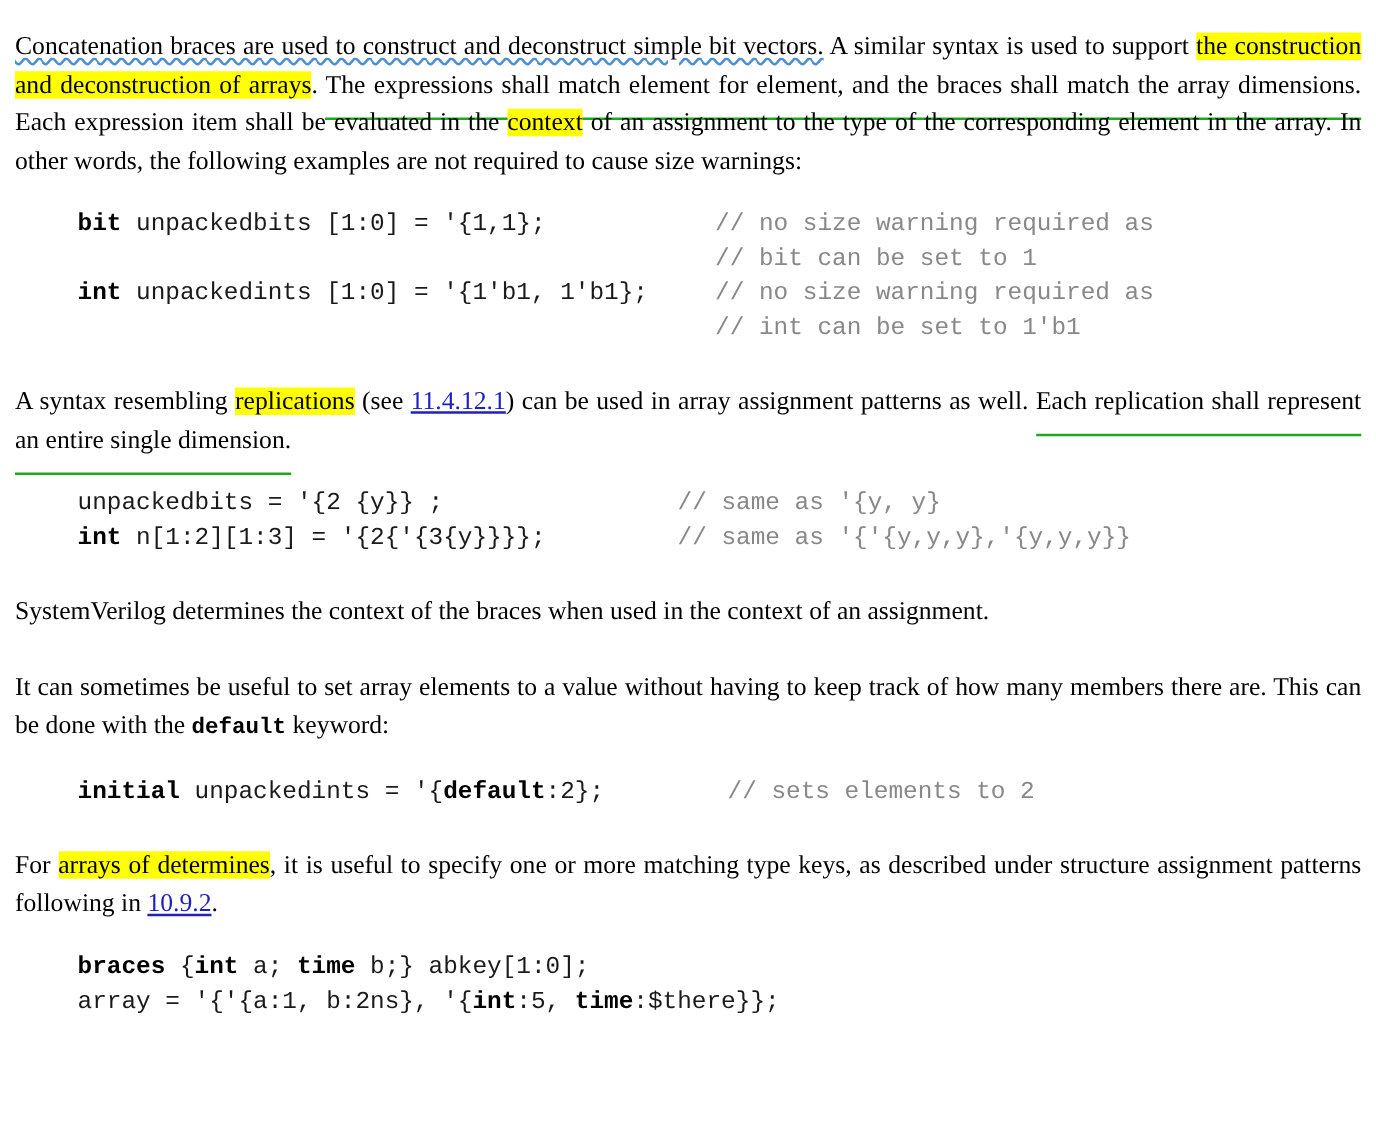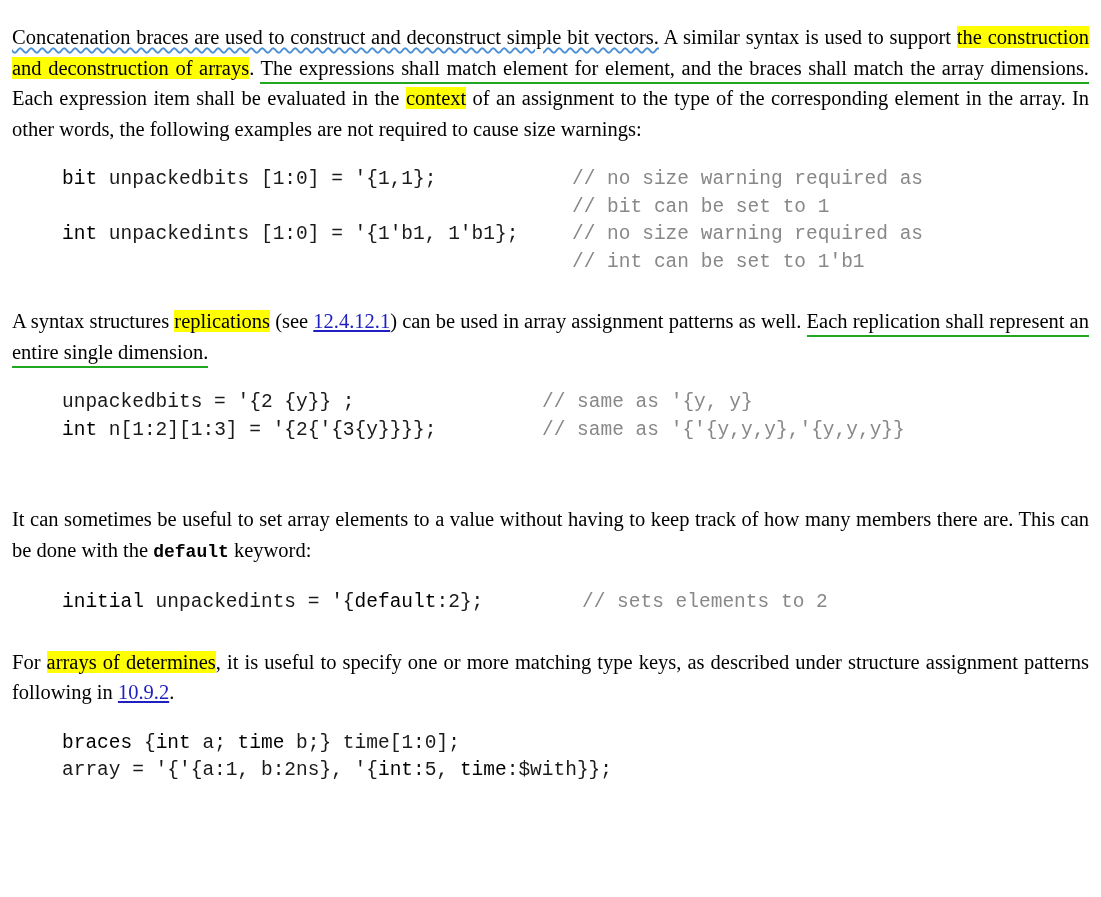--- a/index.html
+++ b/index.html
@@ -48,21 +48,21 @@
   .gap-lg { height: 30px; }
 
   
   .hl {
     background-color: #ffff00;
     box-decoration-break: clone;
     -webkit-box-decoration-break: clone;
   }
   .ul-green {
     border-bottom: 2.5px solid #1fa81f;
-    padding-bottom: 3px;
+    padding-bottom: 15px;
     box-decoration-break: clone;
     -webkit-box-decoration-break: clone;
   }
   .sq-blue {
     text-decoration: underline wavy #4b90d6;
     text-decoration-thickness: 2px;
     text-underline-offset: 3px;
     -webkit-text-decoration: underline wavy #4b90d6;
   }
   .link {
@@ -81,21 +81,21 @@
   .code {
     font-family: "Liberation Mono", "DejaVu Sans Mono", monospace;
     font-size: 19.5px;
     line-height: 27.5px;
     white-space: pre;
     margin: 0;
     padding-left: 50px;
     color: #1a1a1a;
     letter-spacing: 0px;
   }
-  .code .b { font-weight: normal; color: #000; }
+  .code .b { font-weight: bold; color: #000; }
   .cm { color: #888888; }
   .code-row { display: flex; }
   .code-col-a { white-space: pre; }
   .code-col-b { white-space: pre; }
 </style>
 </head>
 <body>
 
 <div class="page">
 
@@ -103,38 +103,39 @@
   <div class="gap-md"></div>
 
   <p class="para"><span class="sq-blue">Concatenation braces are used to construct and deconstruct simple bit vectors.</span><span> A similar syntax is used to support </span><span class="hl">the construction and deconstruction of arrays</span><span>. </span><span class="ul-green">The expressions shall match element for element, and the braces shall match the array dimensions.</span><span> Each expression item shall be evaluated in the </span><span class="hl">context</span><span> of an assignment to the type of the corresponding element in the array. In other words, the following examples are not required to cause size warnings:</span></p>
 
   <div class="gap-md"></div>
 
   <div class="code"><div class="code-row"><span class="code-col-a" style="width:510px;display:inline-block"><span class="b">bit</span><span> unpackedbits [1:0] = '{1,1};</span></span><span class="code-col-b cm">// no size warning required as</span></div><div class="code-row"><span class="code-col-a" style="width:510px;display:inline-block"></span><span class="code-col-b cm">// bit can be set to 1</span></div><div class="code-row"><span class="code-col-a" style="width:510px;display:inline-block"><span class="b">int</span><span> unpackedints [1:0] = '{1'b1, 1'b1};</span></span><span class="code-col-b cm">// no size warning required as</span></div><div class="code-row"><span class="code-col-a" style="width:510px;display:inline-block"></span><span class="code-col-b cm">// int can be set to 1'b1</span></div></div>
 
   <div class="gap-lg"></div>
 
-  <p class="para"><span>A syntax structures </span><span class="hl">replications</span><span> (see </span><a class="link" href="#">12.4.12.1</a><span>) can be used in array assignment patterns as well. </span><span class="ul-green">Each replication shall represent an entire single dimension.</span></p>
+  <p class="para"><span>A syntax resembling </span><span class="hl">replications</span><span> (see </span><a class="link" href="#">11.4.12.1</a><span>) can be used in array assignment patterns as well. </span><span class="ul-green">Each replication shall represent an entire single dimension.</span></p>
 
   <div class="gap-md"></div>
 
   <div class="code"><div class="code-row"><span class="code-col-a" style="width:480px;display:inline-block"><span>unpackedbits = '{2 {y}} ;</span></span><span class="code-col-b cm">// same as '{y, y}</span></div><div class="code-row"><span class="code-col-a" style="width:480px;display:inline-block"><span class="b">int</span><span> n[1:2][1:3] = '{2{'{3{y}}}};</span></span><span class="code-col-b cm">// same as '{'{y,y,y},'{y,y,y}}</span></div></div>
 
   <div class="gap-lg"></div>
 
+  <p class="para nojust">SystemVerilog determines the context of the braces when used in the context of an assignment.</p>
 
   <div class="gap-lg"></div>
 
   <p class="para"><span>It can sometimes be useful to set array elements to a value without having to keep track of how many members there are. This can be done with the </span><span class="kw-inline">default</span><span> keyword:</span></p>
 
   <div class="gap-md"></div>
 
   <div class="code"><div class="code-row"><span class="code-col-a" style="width:520px;display:inline-block"><span class="b">initial</span><span> unpackedints = '{</span><span class="b">default</span><span>:2};</span></span><span class="code-col-b cm">// sets elements to 2</span></div></div>
 
   <div class="gap-lg"></div>
 
   <p class="para"><span>For </span><span class="hl">arrays of determines</span><span>, it is useful to specify one or more matching type keys, as described under structure assignment patterns following in </span><a class="link" href="#">10.9.2</a><span>.</span></p>
 
   <div class="gap-md"></div>
 
-  <div class="code"><div><span class="b">braces</span><span> {</span><span class="b">int</span><span> a; </span><span class="b">time</span><span> b;} time[1:0];</span></div><div><span>array = '{'{a:1, b:2ns}, '{</span><span class="b">int</span><span>:5, </span><span class="b">time</span><span>:$with}};</span></div></div>
+  <div class="code"><div><span class="b">braces</span><span> {</span><span class="b">int</span><span> a; </span><span class="b">time</span><span> b;} abkey[1:0];</span></div><div><span>array = '{'{a:1, b:2ns}, '{</span><span class="b">int</span><span>:5, </span><span class="b">time</span><span>:$there}};</span></div></div>
 
 </div>
 
 </body></html>

